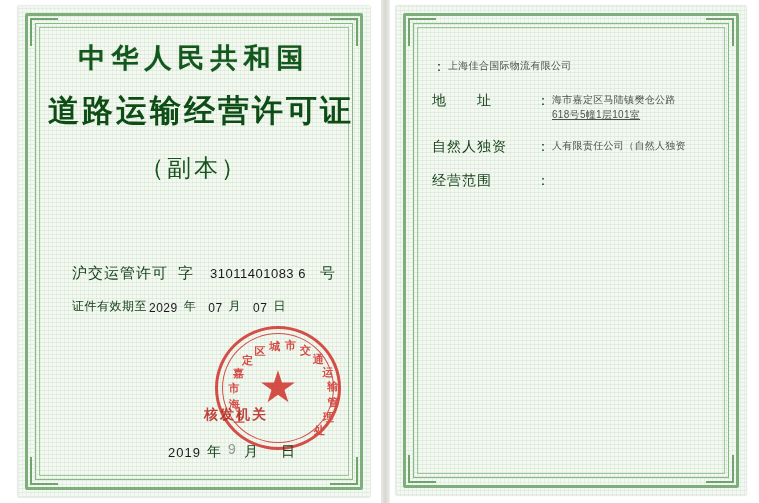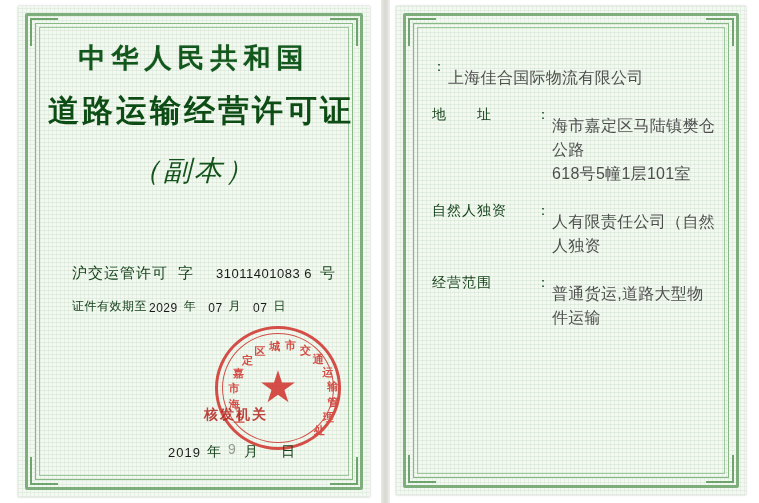--- a/index.html
+++ b/index.html
@@ -107,46 +107,45 @@
   .title-main {
     font-size: 31px;
     letter-spacing: 3px;
     font-weight: bold;
     color: #0d4d15;
     margin-bottom: 20px;
     font-family: Liberation Sans, sans-serif;
     white-space: nowrap;
   }
   .title-sub {
-    font-size: 28px;
+    font-size: 24px;
     letter-spacing: 3px;
     color: #14531b;
     margin-bottom: 46px;
     font-family: "DejaVu Serif", "Liberation Serif", serif;
-    font-style: italic;
   }
 
   
   .lic-row {
     position: absolute;
     left: 46px;
     right: 34px;
     top: 258px;
     display: flex;
     align-items: flex-end;
     color: #123f17;
     font-size: 15px;
     letter-spacing: 1px;
     margin-left: 8px;
   }
   .lic-prefix { white-space: nowrap; }
   .lic-zi { margin: 0 10px; }
   .lic-number {
     flex: 1;
-    text-align: right;
+    text-align: center;
     font-size: 13px;
     letter-spacing: 0.5px;
     border-bottom: 1px solid transparent;
     color: #1b1b1b;
     font-family: "Liberation Sans", sans-serif;
     padding-bottom: 1px;
   }
   .lic-hao { margin-left: 8px; }
 
   .valid-row {
@@ -274,29 +273,28 @@
   .field-label {
     width: 104px;
     flex: 0 0 104px;
     text-align: justify;
     letter-spacing: 1px;
     white-space: nowrap;
   }
   .field-colon { margin: 0 2px 0 0; }
   .field-value {
     flex: 1;
-    font-size: 16px;
+    font-size: 10px;
     color: #2b2b2b;
     font-family: "Liberation Sans", sans-serif;
     opacity: 0.82;
     line-height: 1.5;
     letter-spacing: 0.3px;
-    margin-top: 8px;
-  }
-  .field-value .line2 { display: block; }
+  }
+  .field-value .line2 { display: block; text-decoration: underline; }
 </style>
 </head>
 <body>
 
 <div id="page">
   <div class="scan-bg"></div>
   <div class="gutter"></div>
 
   <div class="panel panel-left">
     <div class="border-pattern"></div>
@@ -394,18 +392,17 @@
 
       <div class="field-row">
         <span class="field-label">自然人独资</span>
         <span class="field-colon">：</span>
         <span class="field-value">人有限责任公司（自然人独资</span>
       </div>
 
       <div class="field-row">
         <span class="field-label">经营范围</span>
         <span class="field-colon">：</span>
-        <span class="field-value">普通货运,道路大型物件运输</span>
       </div>
 
     </div>
   </div>
 </div>
 
 </body></html>

